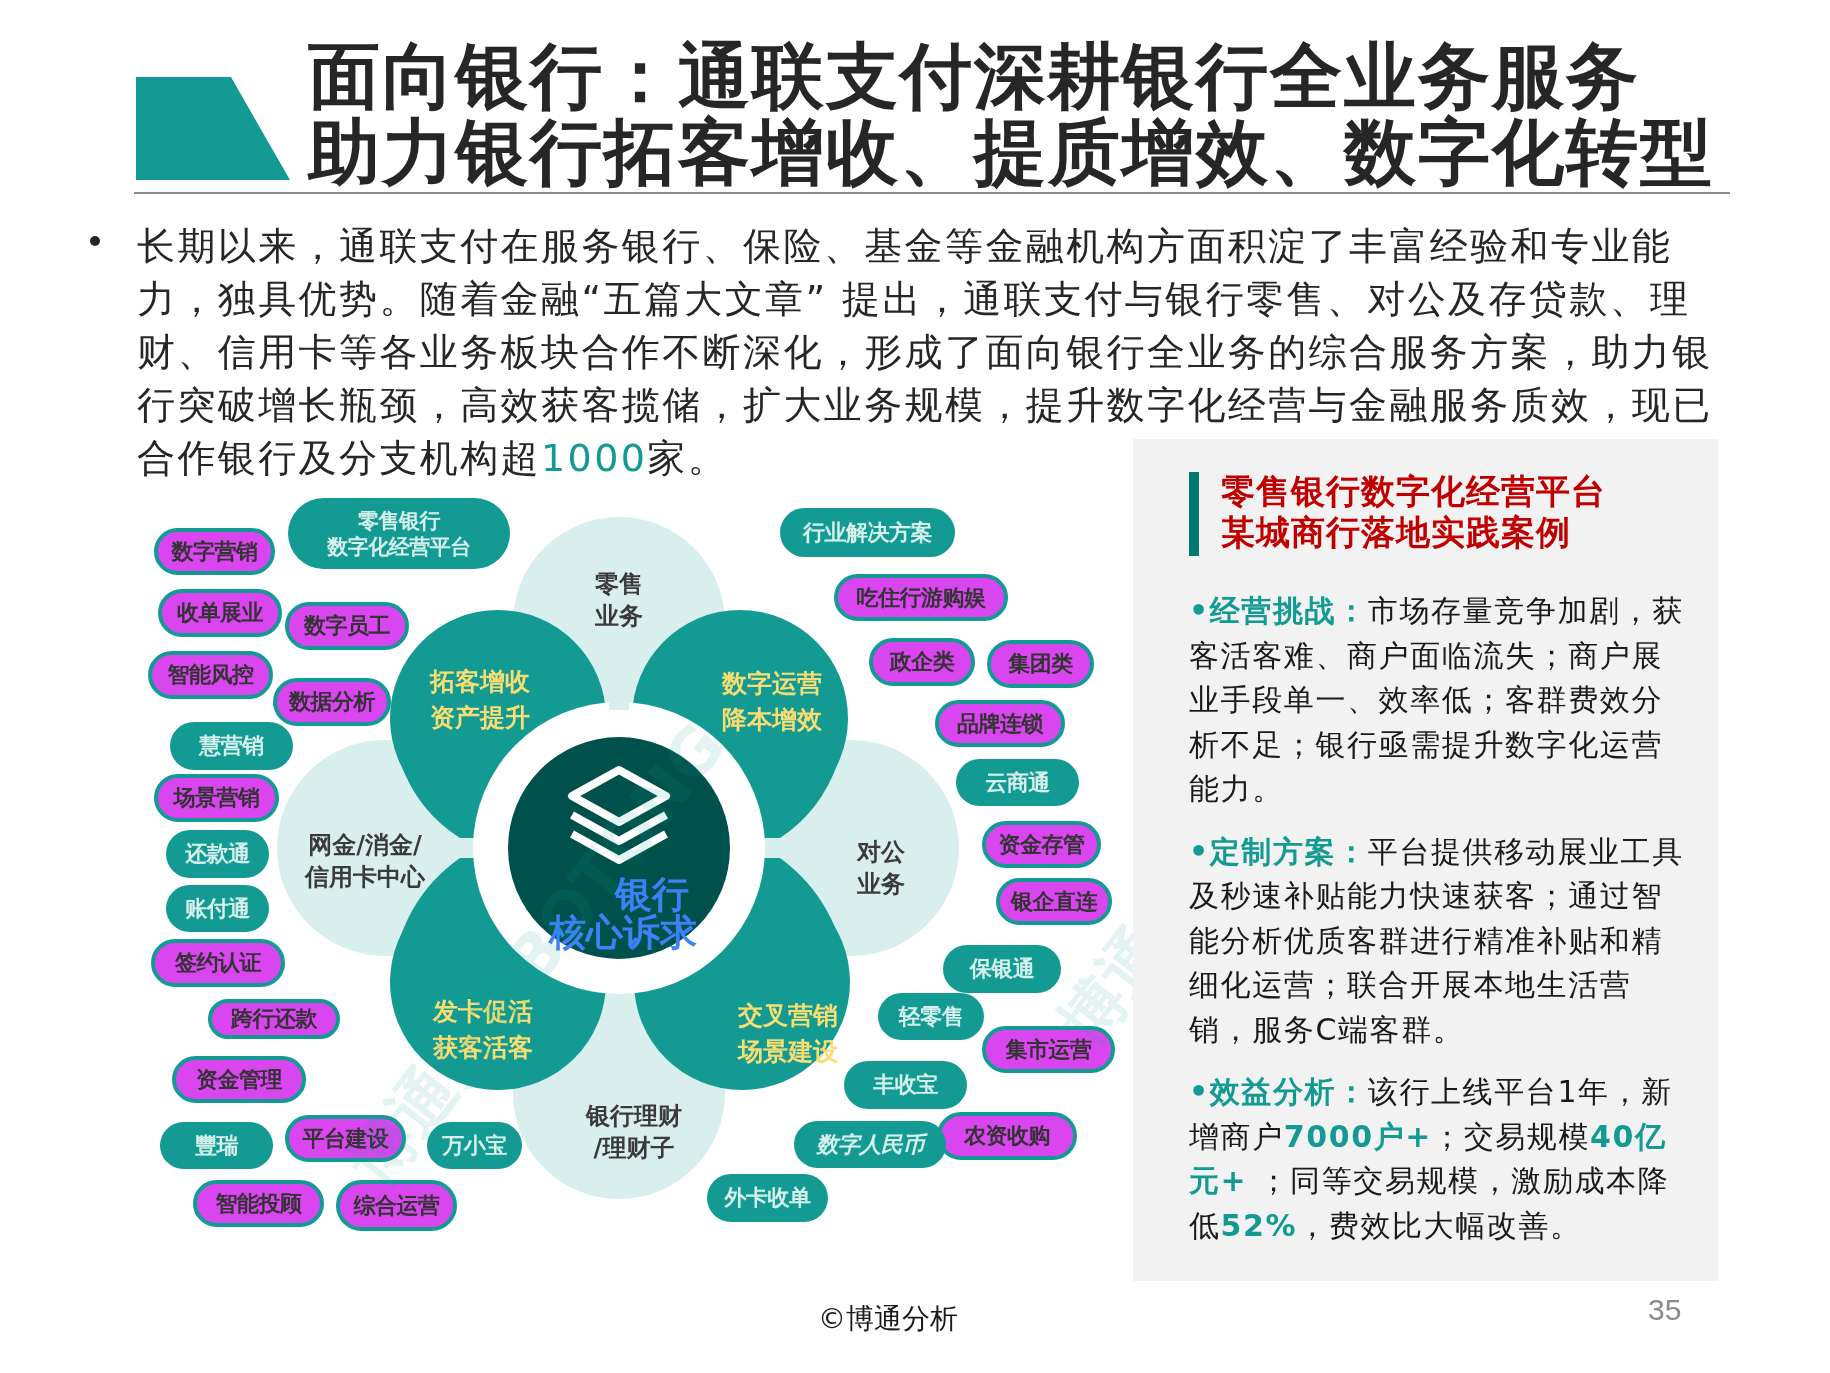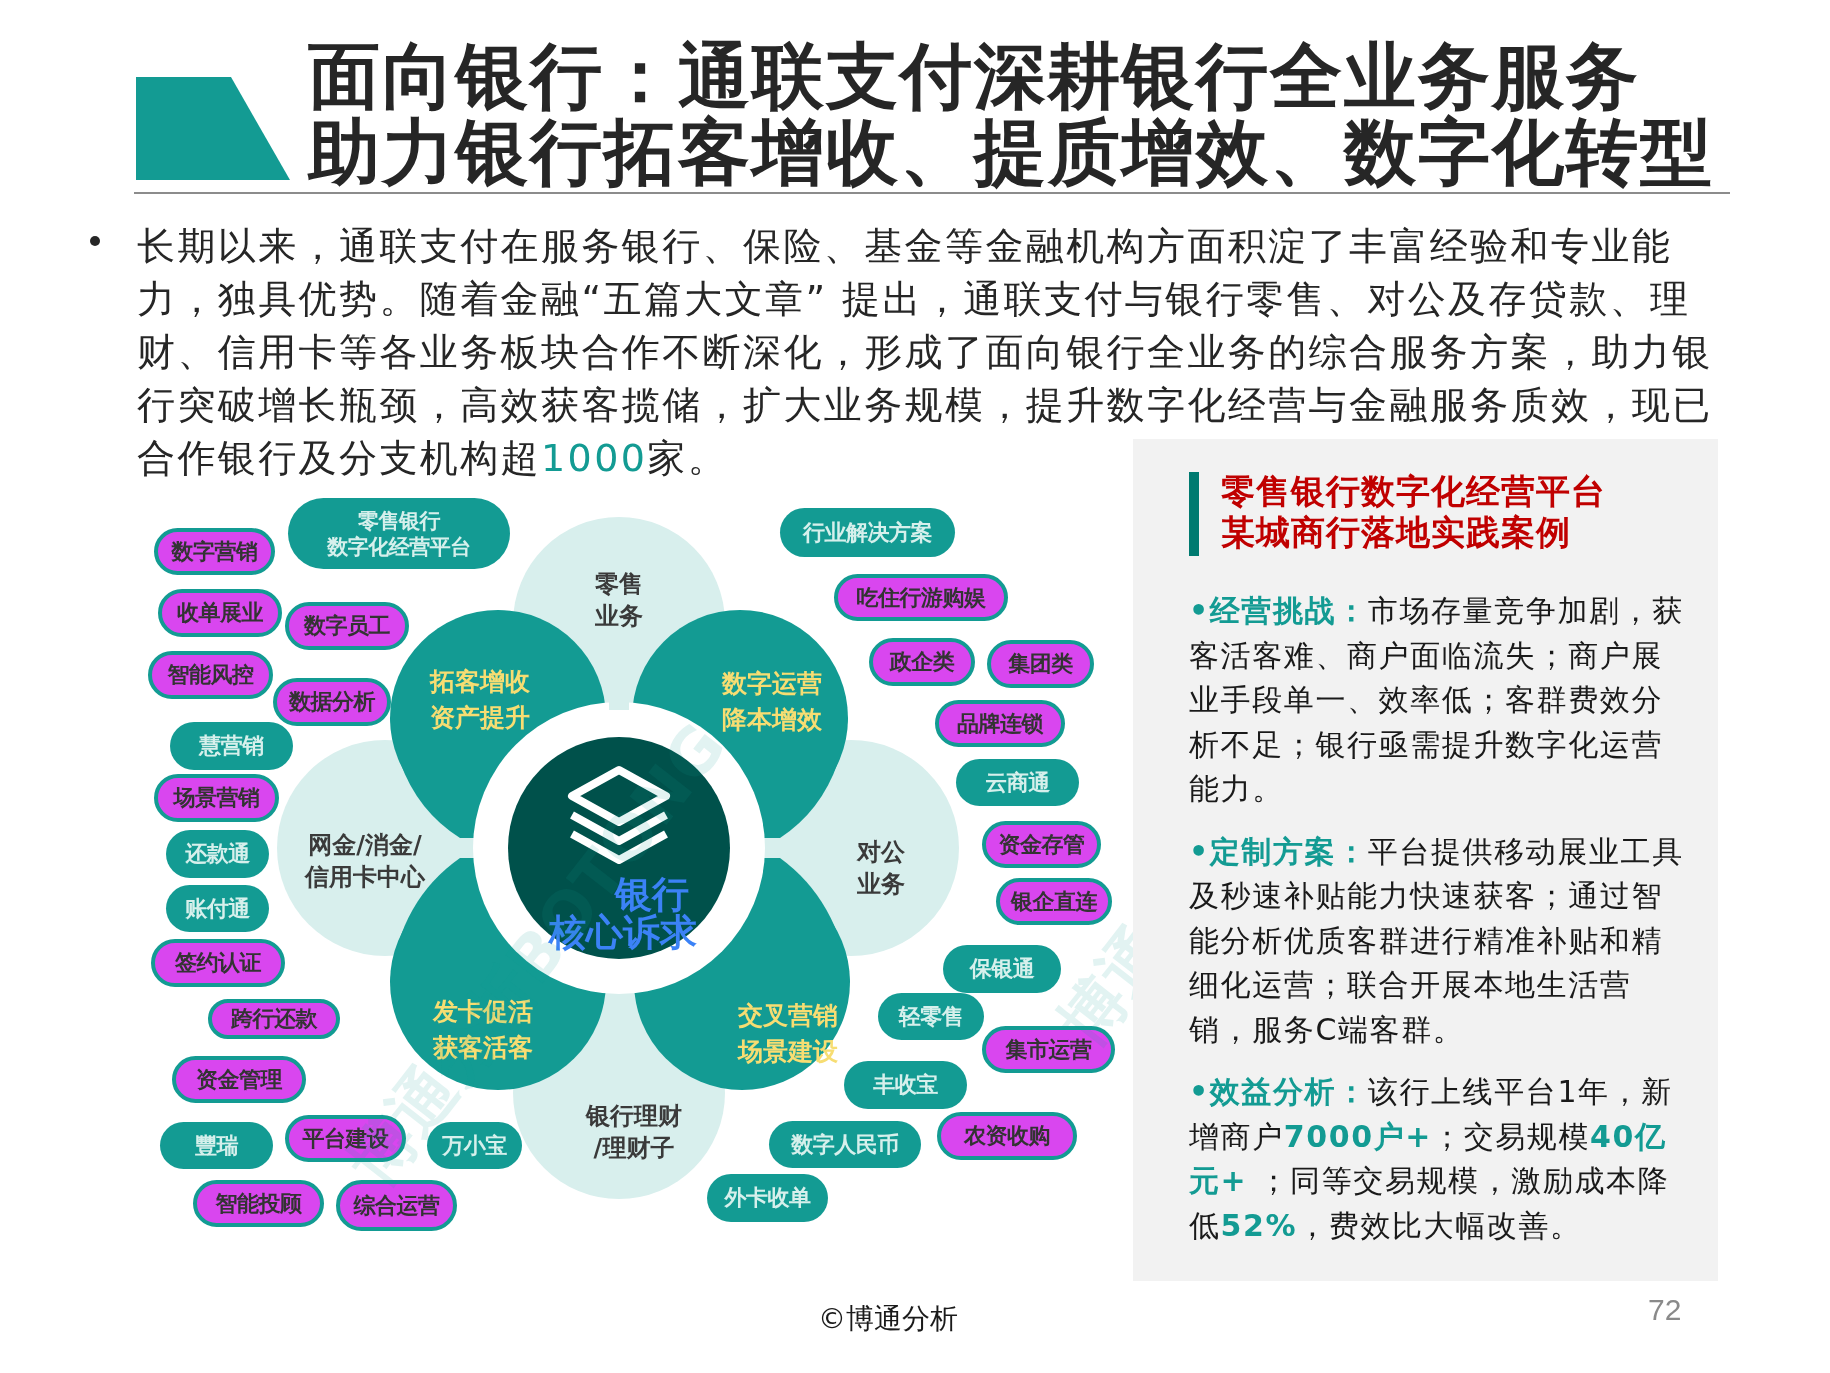--- a/index.html
+++ b/index.html
@@ -170,34 +170,34 @@
   <div class="pill outline" style="left:987px;top:640px;width:107px;height:48px;">集团类</div>
   <div class="pill outline" style="left:935px;top:700px;width:130px;height:47px;">品牌连锁</div>
   <div class="pill filled" style="left:956px;top:759px;width:123px;height:47px;">云商通</div>
   <div class="pill outline" style="left:982px;top:821px;width:119px;height:47px;">资金存管</div>
   <div class="pill outline" style="left:996px;top:878px;width:116px;height:47px;">银企直连</div>
   <div class="pill filled" style="left:943px;top:945px;width:118px;height:48px;">保银通</div>
   <div class="pill filled" style="left:878px;top:993px;width:106px;height:47px;">轻零售</div>
   <div class="pill outline" style="left:982px;top:1026px;width:133px;height:47px;">集市运营</div>
   <div class="pill filled" style="left:844px;top:1061px;width:123px;height:48px;">丰收宝</div>
   <div class="pill outline" style="left:937px;top:1112px;width:140px;height:48px;">农资收购</div>
-  <div class="pill filled" style="left:769px;top:1121px;width:152px;height:47px;">数字人民币</div>
+  <div class="pill filled" style="left:794px;top:1121px;width:152px;height:47px;font-style:italic;">数字人民币</div>
   <div class="pill filled" style="left:707px;top:1174px;width:121px;height:48px;">外卡收单</div>
 </div>
 
 <div class="watermark" style="left:330px;top:1150px;transform:rotate(-52deg);">博通分析BOTONG</div>
 <div class="watermark" style="left:1040px;top:1010px;transform:rotate(-52deg);">博通分析BOTONG</div>
 
 <div class="panel">
   <div class="panel-bar"></div>
   <div class="panel-title">
     <div>零售银行数字化经营平台</div>
     <div>某城商行落地实践案例</div>
   </div>
   <div class="panel-body">
     <p><span class="lead">•经营挑战：</span><span>市场存量竞争加剧，获客活客难、商户面临流失；商户展业手段单一、效率低；客群费效分析不足；银行亟需提升数字化运营能力。</span></p>
     <p><span class="lead">•定制方案：</span><span>平台提供移动展业工具及秒速补贴能力快速获客；通过智能分析优质客群进行精准补贴和精细化运营；联合开展本地生活营销，服务C端客群。</span></p>
     <p><span class="lead">•效益分析：</span><span>该行上线平台1年，新增商户</span><span class="num">7000户+</span><span>；交易规模</span><span class="num">40亿元+</span><span> ；同等交易规模，激励成本降低</span><span class="num">52%</span><span>，费效比大幅改善。</span></p>
   </div>
 </div>
 
 <div class="footer-copy">©博通分析</div>
-<div class="page-num">72</div>
+<div class="page-num">35</div>
 
 </body></html>

